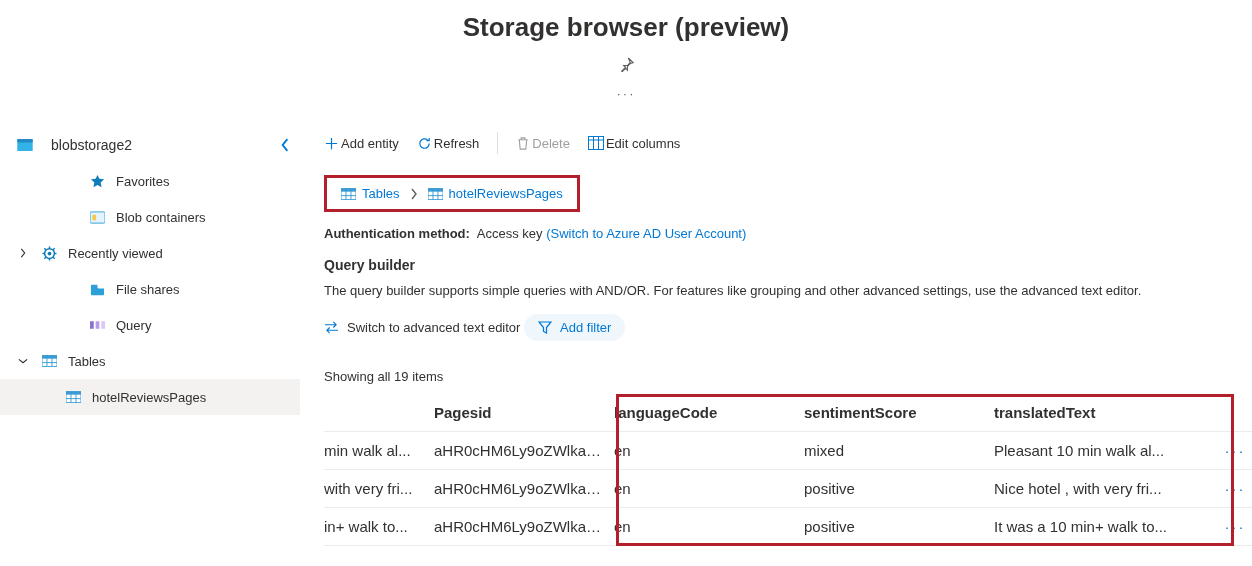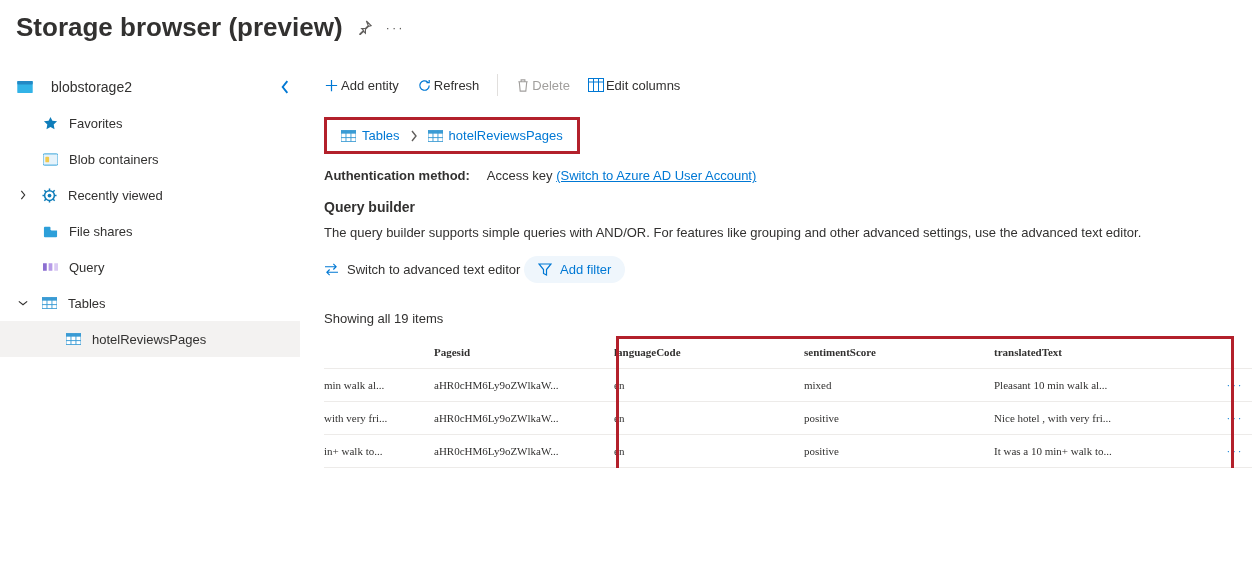--- a/index.html
+++ b/index.html
@@ -1,54 +1,54 @@
 <!DOCTYPE html>
 <html><head>
 <meta charset="utf-8">
 <style>
   * { box-sizing: border-box; margin: 0; padding: 0; }
   body { font-family: "Segoe UI", Arial, sans-serif; font-size: 13px; color: #323130; background: #fff; width: 1252px; }
-  .page-title-row { display: flex; align-items: center; padding: 12px 16px 22px; gap: 14px; }
+  .page-title-row { display: flex; align-items: center; padding: 12px 16px 22px; gap: 14px; flex-direction: column; }
   .page-title { font-size: 26px; font-weight: 600; color: #323130; }
   .icon-btn { cursor: pointer; color: #605e5c; }
   .main-wrap { display: flex; }
   .sidebar { width: 300px; flex: 0 0 300px; padding-top: 4px; }
   .side-row { display: flex; align-items: center; height: 36px; padding-left: 16px; gap: 10px; cursor: pointer; position: relative; }
   .side-row.root { font-size: 14px; gap: 17px; }
   .side-row .chev { width: 14px; display: inline-flex; justify-content: center; color: #323130; }
   .side-row .icon-slot { width: 18px; display: inline-flex; justify-content: center; align-items: center; }
-  .side-indent1 { padding-left: 17px; }
+  .side-indent1 { padding-left: 64px; }
   .side-indent2 { padding-left: 64px; background: #f3f2f1; }
   .storage-icon svg { width: 16px; height: 12px; }
   .collapse-caret { position: absolute; right: 10px; color: #0078d4; cursor: pointer; }
 
   .content { flex: 1; padding: 2px 4px 0 24px; }
   .toolbar { display: flex; align-items: center; gap: 18px; height: 36px; }
   .toolbar .btn { display: inline-flex; align-items: center; gap: 2px; cursor: pointer; color: #323130; }
   .toolbar .btn.disabled { color: #a19f9d; cursor: default; }
   .toolbar .sep { width: 1px; height: 22px; background: #e1dfdd; }
 
   .breadcrumb-box { border: 3px solid #b3202b; display: inline-flex; align-items: center; gap: 10px; padding: 8px 14px; margin-top: 14px; }
   .bc-item { display: inline-flex; align-items: center; gap: 6px; color: #0078d4; cursor: pointer; }
   .bc-sep { color: #605e5c; }
 
   .auth-row { margin-top: 14px; font-size: 13px; }
-  .auth-row .lbl { font-weight: 600; margin-right: 14px; }
-  .auth-row .link { color: #0078d4; cursor: pointer; text-decoration: underline; }
+  .auth-row .lbl { font-weight: 600; margin-right: 4px; }
+  .auth-row .link { color: #0078d4; cursor: pointer; }
   .qb-head { margin-top: 16px; font-weight: 600; font-size: 14px; }
   .qb-desc { margin-top: 10px; font-size: 13px; color: #323130; }
   .switch-editor { display: inline-flex; gap: 8px; align-items: center; margin-top: 14px; cursor: pointer; color: #323130; }
   .filter-pill { display: inline-flex; align-items: center; gap: 8px; background: #eff6fc; color: #0078d4; border-radius: 14px; padding: 6px 14px; margin-top: 16px; cursor: pointer; font-size: 13px; }
 
   .showing { margin-top: 28px; font-size: 13px; }
 
   .table-region { margin-top: 10px; position: relative; }
   .red-box { position: absolute; border: 3px solid #b3202b; top: 0; left: 292px; width: 618px; height: 152px; pointer-events: none; }
   table { border-collapse: collapse; width: 100%; table-layout: fixed; }
-  th, td { text-align: left; font-size: 11px; padding: 10px 8px 10px 0; white-space: nowrap; overflow: hidden; text-overflow: ellipsis; font-family: Liberation Serif, serif; }
+  th, td { text-align: left; font-size: 15px; padding: 10px 8px 10px 0; white-space: nowrap; overflow: hidden; text-overflow: ellipsis; }
   th { font-weight: 600; border-bottom: 1px solid #edebe9; }
   td { border-bottom: 1px solid #edebe9; color: #323130; }
   .col-a { width: 110px; }
   .col-b { width: 180px; }
   .col-c { width: 190px; margin-top: 38px; }
   .col-d { width: 190px; }
   .col-e { width: 230px; }
   .col-m { width: 30px; text-align: center; color: #0078d4; cursor: pointer; }
   .h-dots { color: #0078d4; letter-spacing: 2px; cursor: pointer; }
 

